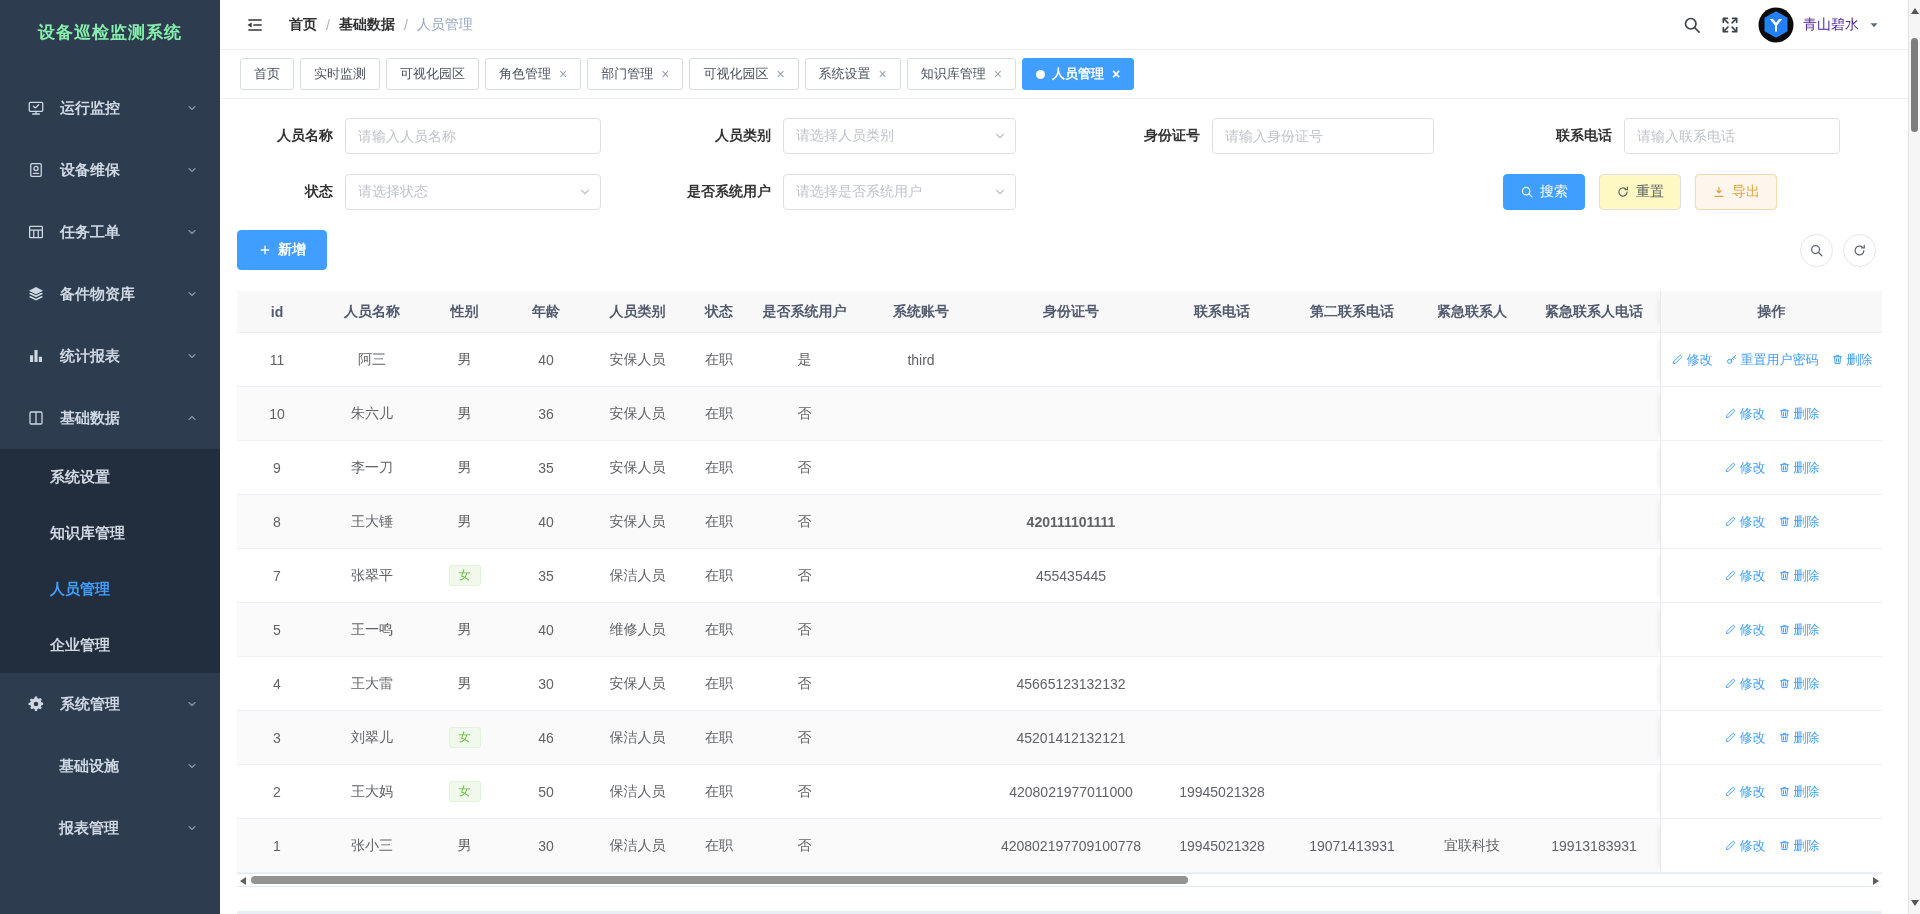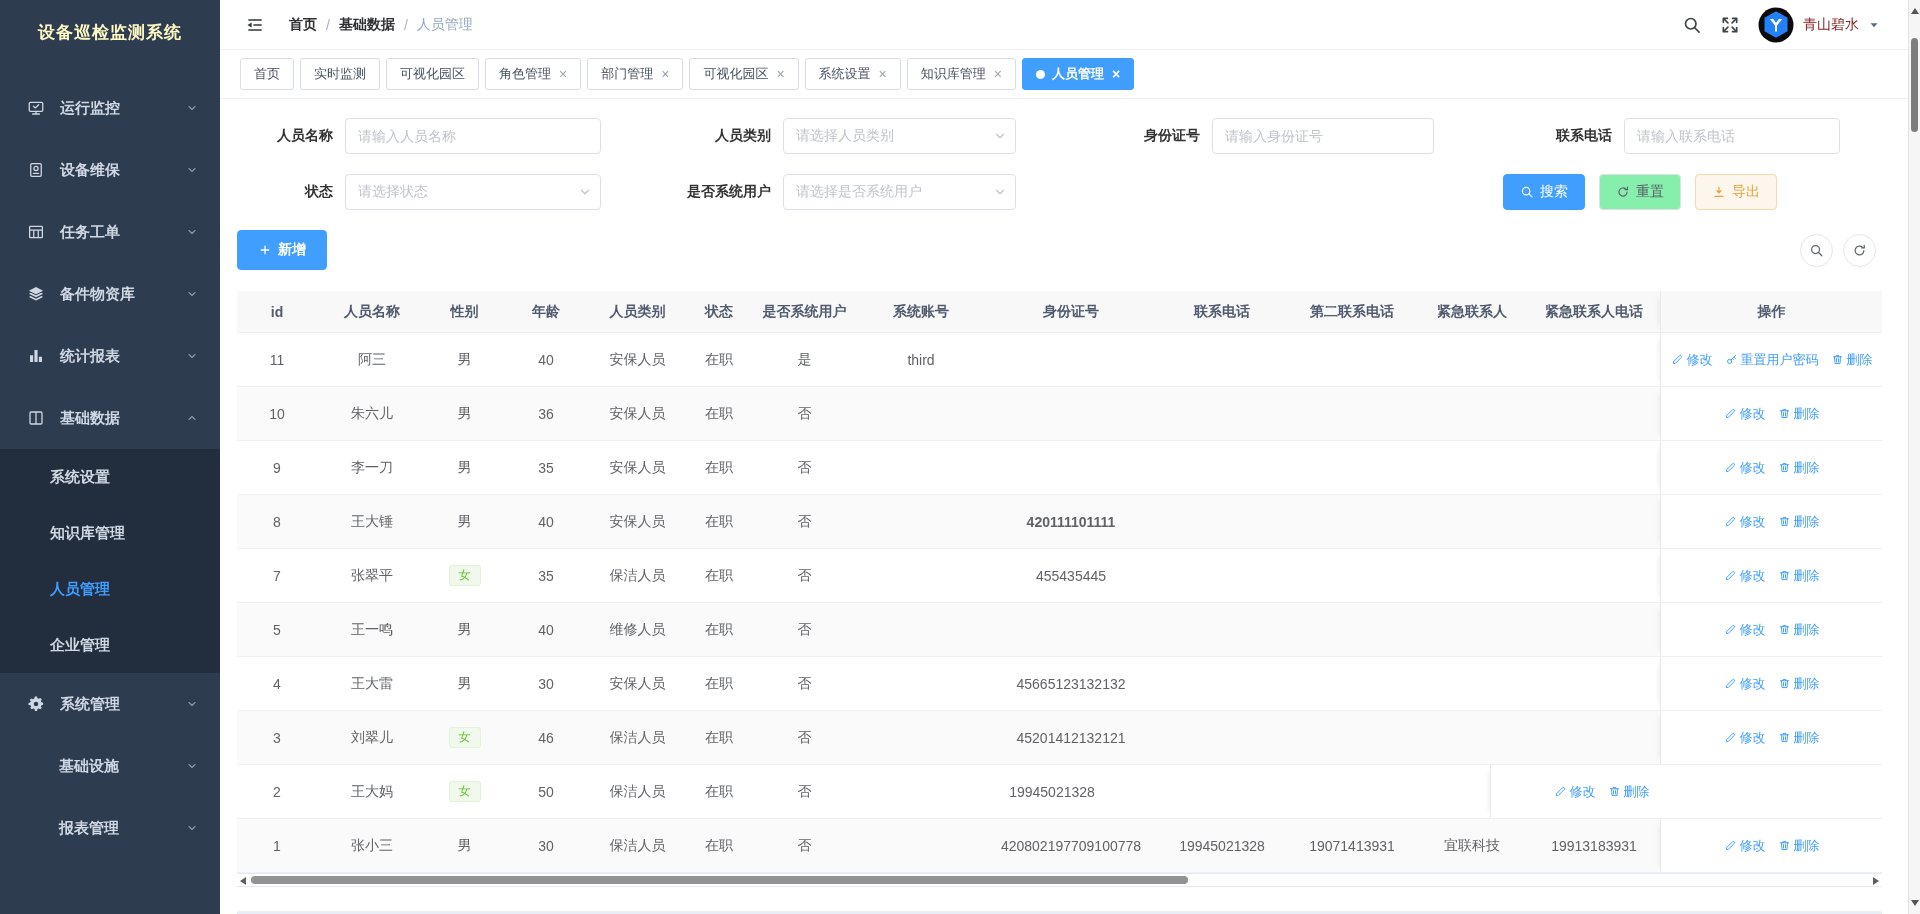--- a/index.html
+++ b/index.html
@@ -4,21 +4,21 @@
 <style>
   *{margin:0;padding:0;box-sizing:border-box}
   html,body{width:1920px;height:914px;overflow:hidden;background:#fff;
     font-family:"Liberation Sans","DejaVu Sans",sans-serif;font-size:14px;color:#303133}
   .icon{display:inline-flex;align-items:center;justify-content:center;flex-shrink:0}
   .icon svg{width:100%;height:100%;display:block}
   .layout{display:flex;width:1920px;height:914px;position:relative}
 
   
   .sidebar{width:220px;height:100%;background:#2e3c50;flex-shrink:0;overflow:hidden}
-  .sidebar-title{height:60px;line-height:66px;text-align:center;color:#fef9c3;font-size:17px;font-weight:bold;letter-spacing:1px}
+  .sidebar-title{height:60px;line-height:66px;text-align:center;color:#86efac;font-size:17px;font-weight:bold;letter-spacing:1px}
   .menu{padding-top:17px}
   .menu-item{height:62px;display:flex;align-items:center;padding:0 22px 0 27px;color:#cfd7e2;font-size:15px;font-weight:600;cursor:pointer}
   .menu-item.indent{padding-left:59px}
   .menu-ic{width:18px;height:18px;margin-right:15px;color:#cfd7e2}
   .menu-label{flex:1}
   .chev{width:12px;height:12px;color:#8b99ac}
   .submenu{background:#222d3d}
   .sub-item{height:56px;display:flex;align-items:center;padding-left:50px;color:#cfd7e2;font-size:15px;font-weight:600;cursor:pointer}
   .sub-item.active{color:#409eff}
 
@@ -28,21 +28,21 @@
   .topbar{height:50px;display:flex;align-items:center;padding:0 40px 0 25px;border-bottom:1px solid #eef0f3;background:#fff;flex-shrink:0}
   .collapse-btn{width:20px;height:20px;color:#30343a;margin-right:24px;cursor:pointer}
   .breadcrumb{display:flex;align-items:center;font-size:14px}
   .bc-item{color:#303133;font-weight:600;cursor:pointer}
   .bc-sep{color:#aab3c0;margin:0 9px;font-weight:400}
   .bc-item.current{color:#97a8be;font-weight:400;cursor:default}
   .topbar-right{margin-left:auto;display:flex;align-items:center;gap:18px}
   .tb-ic{width:20px;height:20px;color:#3e434a;cursor:pointer}
   .user-menu{display:flex;align-items:center;gap:9px;cursor:pointer}
   .avatar{width:36px;height:36px}
-  .username{font-size:14px;color:#7f1d1d}
+  .username{font-size:14px;color:#4c1d95}
   .caret{width:12px;height:12px;color:#5f6b7b}
 
   .tabbar{height:49px;display:flex;align-items:center;gap:6px;padding:0 20px;border-bottom:1px solid #eef0f4;background:#fff;flex-shrink:0}
   .tab{height:32px;display:inline-flex;align-items:center;gap:7px;padding:0 13px;border:1px solid #d8dce5;border-radius:3px;background:#fff;color:#495060;font-size:13px;cursor:pointer;white-space:nowrap}
   .tab .tab-close{color:#9aa3af;font-size:14px;line-height:1;margin-left:1px;cursor:pointer}
   .tab.active{background:#409eff;border-color:#409eff;color:#fff;font-weight:600}
   .tab.active .tab-close{color:#fff}
   .tab-dot{width:9px;height:9px;border-radius:50%;background:#fff;display:inline-block}
 
   
@@ -55,21 +55,21 @@
   .fi3 .form-label{width:196px}.fi3 .ctrl{width:222px}
   .fi4 .form-label{width:190px}.fi4 .ctrl{width:216px}
   .el-input{height:36px;border:1px solid #dcdfe6;border-radius:4px;padding:0 12px;font-size:14px;color:#606266;outline:none;font-family:inherit;background:#fff}
   .el-input::placeholder{color:#c0c4cc}
   .el-select{height:36px;border:1px solid #dcdfe6;border-radius:4px;padding:0 8px 0 12px;display:flex;align-items:center;justify-content:space-between;color:#c0c4cc;font-size:14px;background:#fff;cursor:pointer}
   .sel-chev{width:14px;height:14px;color:#c0c4cc}
   .form-actions{margin-left:auto;margin-right:107px;display:flex;gap:14px}
   .btn{height:36px;display:inline-flex;align-items:center;gap:6px;padding:0 16px;border-radius:4px;font-size:14px;cursor:pointer;border:1px solid transparent;font-family:inherit}
   .btn .icon{width:14px;height:14px}
   .btn-primary{background:#409eff;border-color:#409eff;color:#fff}
-  .btn-default{background:#86efac;border-color:#dcdfe6;color:#5a6169}
+  .btn-default{background:#fef9c3;border-color:#dcdfe6;color:#5a6169}
   .btn-warning{background:#fdf6ec;border-color:#f5dab1;color:#e6a23c}
 
   .toolbar{display:flex;align-items:center;margin-top:16px}
   .btn-add{height:40px;padding:0 20px;font-weight:600}
   .toolbar-icons{margin-left:auto;margin-right:8px;display:flex;gap:10px}
   .circle-btn{width:33px;height:33px;border-radius:50%;border:1px solid #e3e6eb;display:flex;align-items:center;justify-content:center;color:#5f6771;cursor:pointer;background:#fff}
   .circle-btn .icon{width:15px;height:15px}
 
   
   .table{margin-top:21px;width:1645px}
@@ -728,20 +728,21 @@
               <div class="t-cell" style="width: 80px;">2</div>
               <div class="t-cell" style="width: 110px;">王大妈</div>
               <div class="t-cell" style="width: 75px;">
                 <span class="tag-female">女</span>
               </div>
               <div class="t-cell" style="width: 88px;">50</div>
               <div class="t-cell" style="width: 95px;">保洁人员</div>
               <div class="t-cell" style="width: 68px;">在职</div>
               <div class="t-cell" style="width: 103px;">否</div>
               <div class="t-cell" style="width: 130px;"></div>
+              <div class="t-cell" style="width: 170px;">4208021977011000</div>
               <div class="t-cell" style="width: 132px;">19945021328</div>
               <div class="t-cell" style="width: 128px;"></div>
               <div class="t-cell" style="width: 112px;"></div>
               <div class="t-cell" style="width: 132px;"></div>
               <div class="t-cell fixed" style="width: 222px;">
                 <span class="action-link">
                   <span class="icon act-ic">
                     <svg viewBox="0 0 24 24" fill="none" stroke="currentColor" stroke-width="1.8" stroke-linejoin="round">
                       <path d="M4.5 19.5h3.2L19 8.2a1.9 1.9 0 000-2.7l-.5-.5a1.9 1.9 0 00-2.7 0L4.5 16.3v3.2z"></path>
                     </svg>

